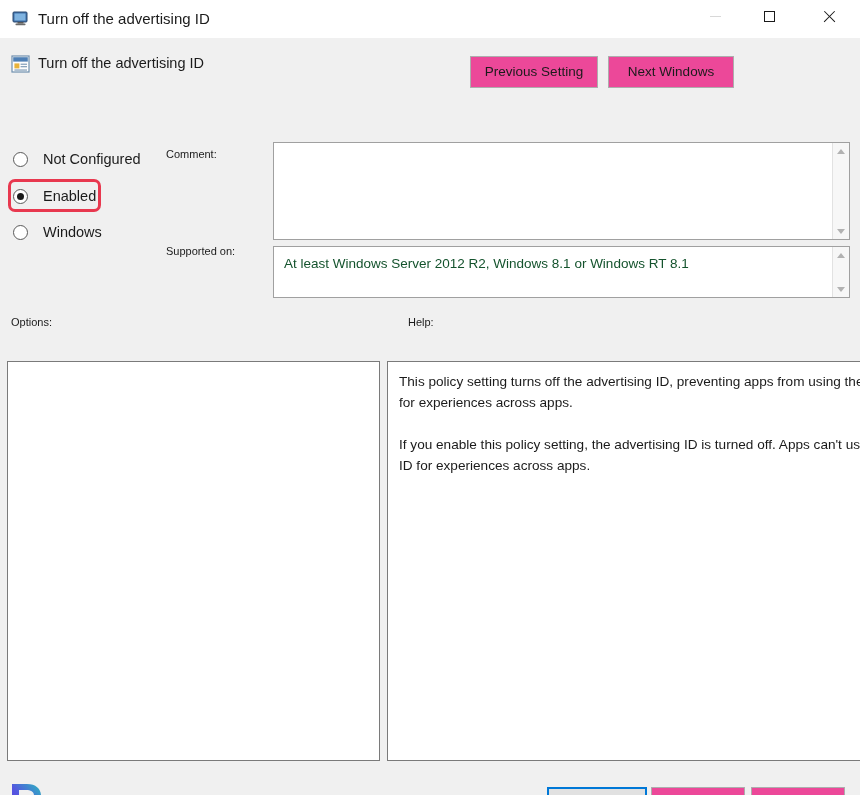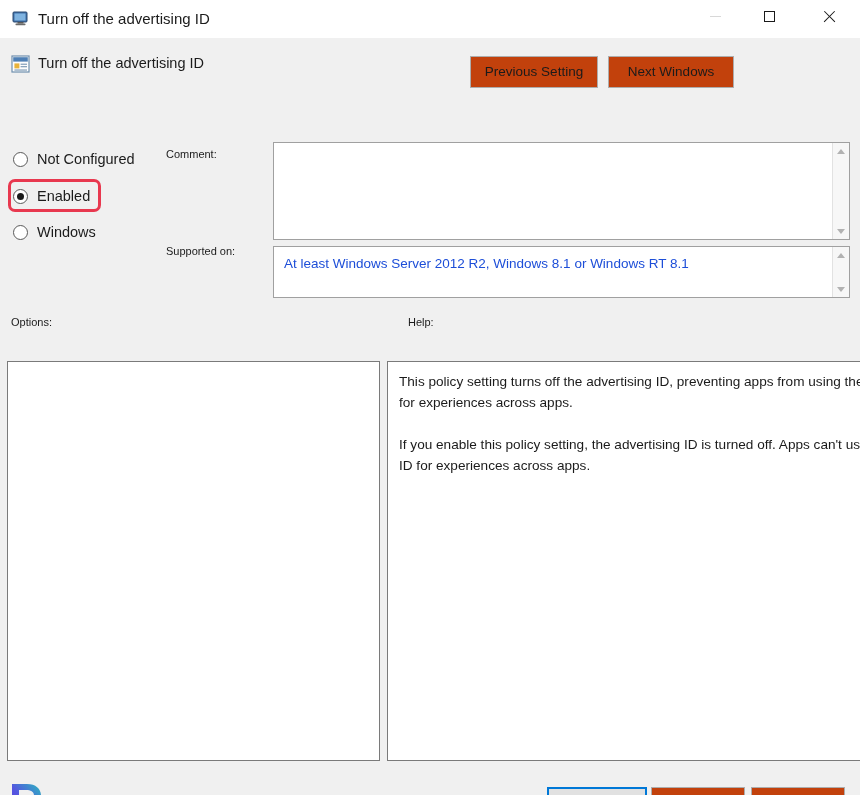--- a/index.html
+++ b/index.html
@@ -101,21 +101,21 @@
   .policy-header-title {
     position: absolute;
     left: 38px; top: 17px;
     font-size: 14.5px;
     color: #1b1b1b;
     white-space: nowrap;
   }
 
   .btn {
     position: absolute;
-    background: #c2410c;
+    background: #ec4899;
     border: 1px solid #adadad;
     box-sizing: border-box;
     font-family: "Liberation Sans", sans-serif;
     font-size: 13.5px;
     color: #1b1b1b;
     text-align: center;
     line-height: 1;
     display: flex;
     align-items: center;
     justify-content: center;
@@ -149,21 +149,21 @@
     content: "";
     position: absolute;
     left: 50%; top: 50%;
     width: 7px; height: 7px;
     margin-left: -3.5px;
     margin-top: -3.5px;
     border-radius: 50%;
     background: #1b1b1b;
   }
   .radio-label {
-    margin-left: 9px;
+    margin-left: 15px;
     font-size: 14.5px;
     color: #1b1b1b;
     white-space: nowrap;
   }
 
   
   .highlight-box {
     position: absolute;
     left: 8px; top: 141px;
     width: 93px; height: 33px;
@@ -193,21 +193,21 @@
     box-sizing: border-box;
   }
   .box-comment   { left: 273px; top: 104px; width: 577px; height: 98px; }
   .box-supported { left: 273px; top: 208px; width: 577px; height: 52px; }
 
   .textbox-text {
     position: absolute;
     left: 10px; top: 8px;
     right: 24px;
     font-size: 13.5px;
-    color: #1d4ed8;
+    color: #14532d;
     line-height: 18px;
   }
 
   .vscroll {
     position: absolute;
     right: 0; top: 0;
     width: 17px;
     height: 100%;
     background: #f7f7f7;
     border-left: 1px solid #e2e2e2;

